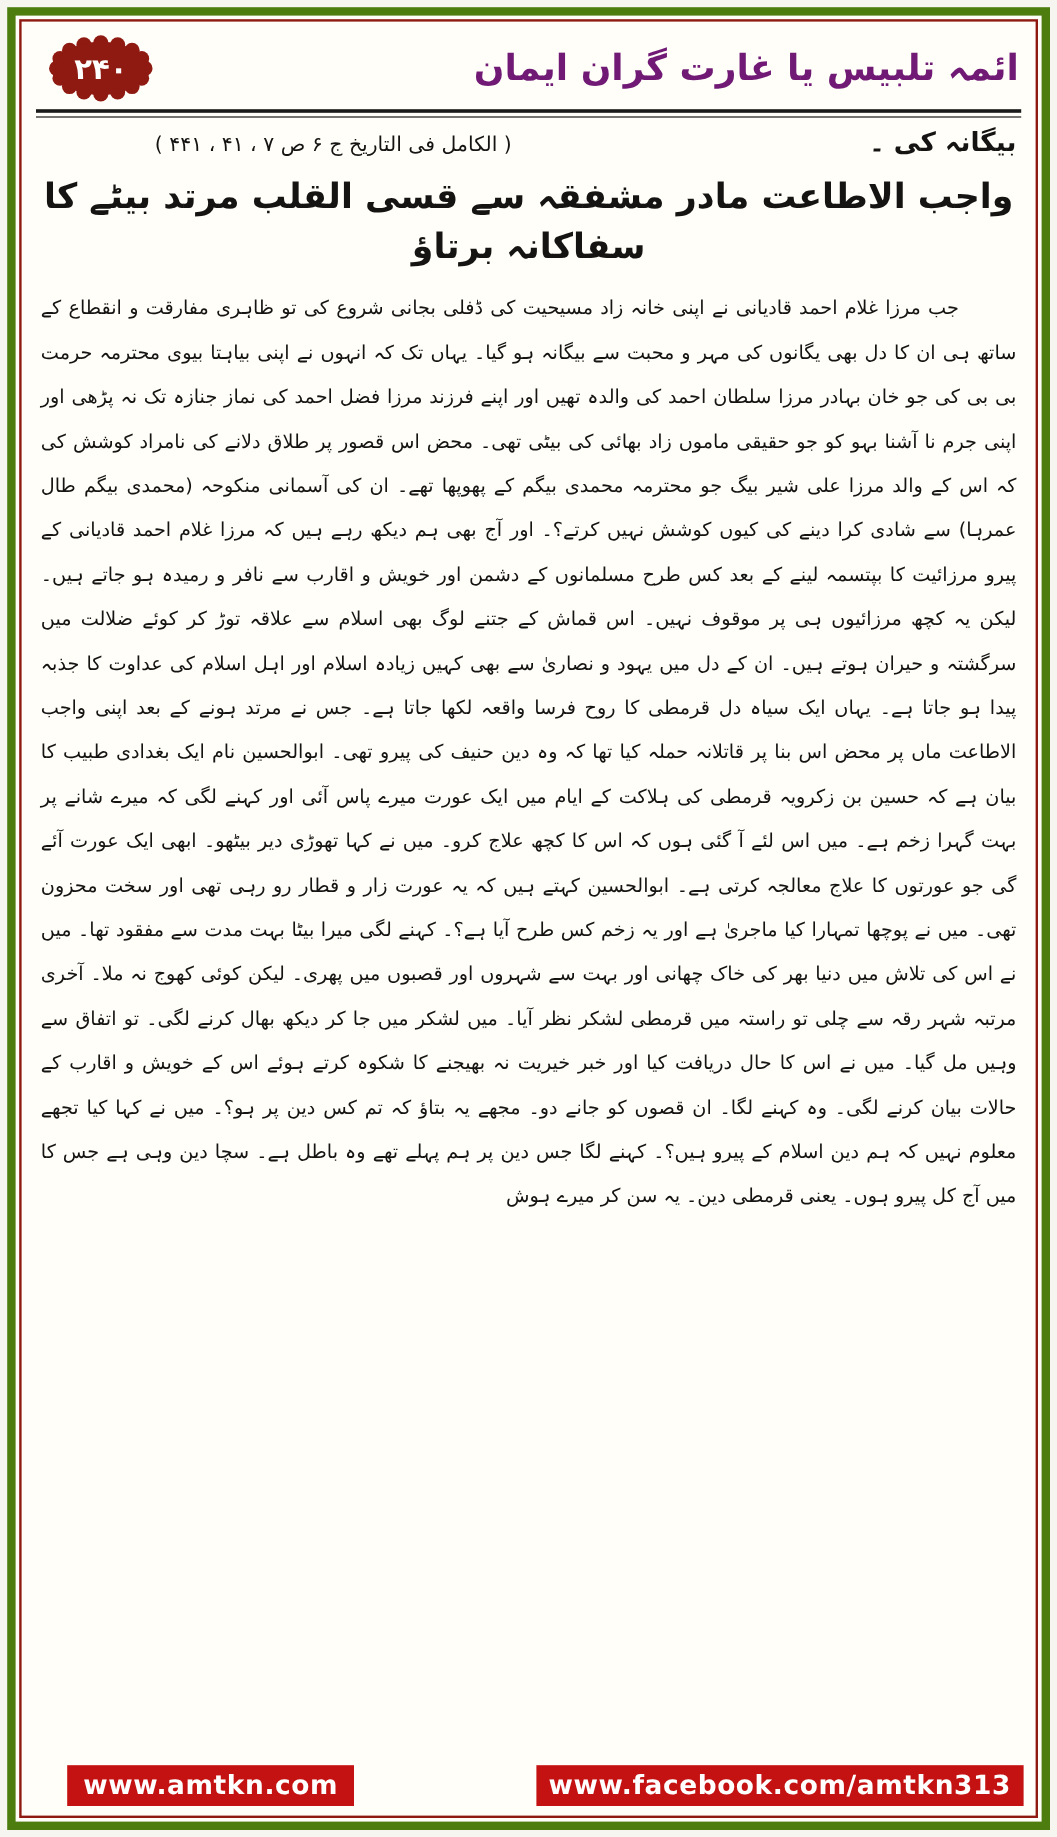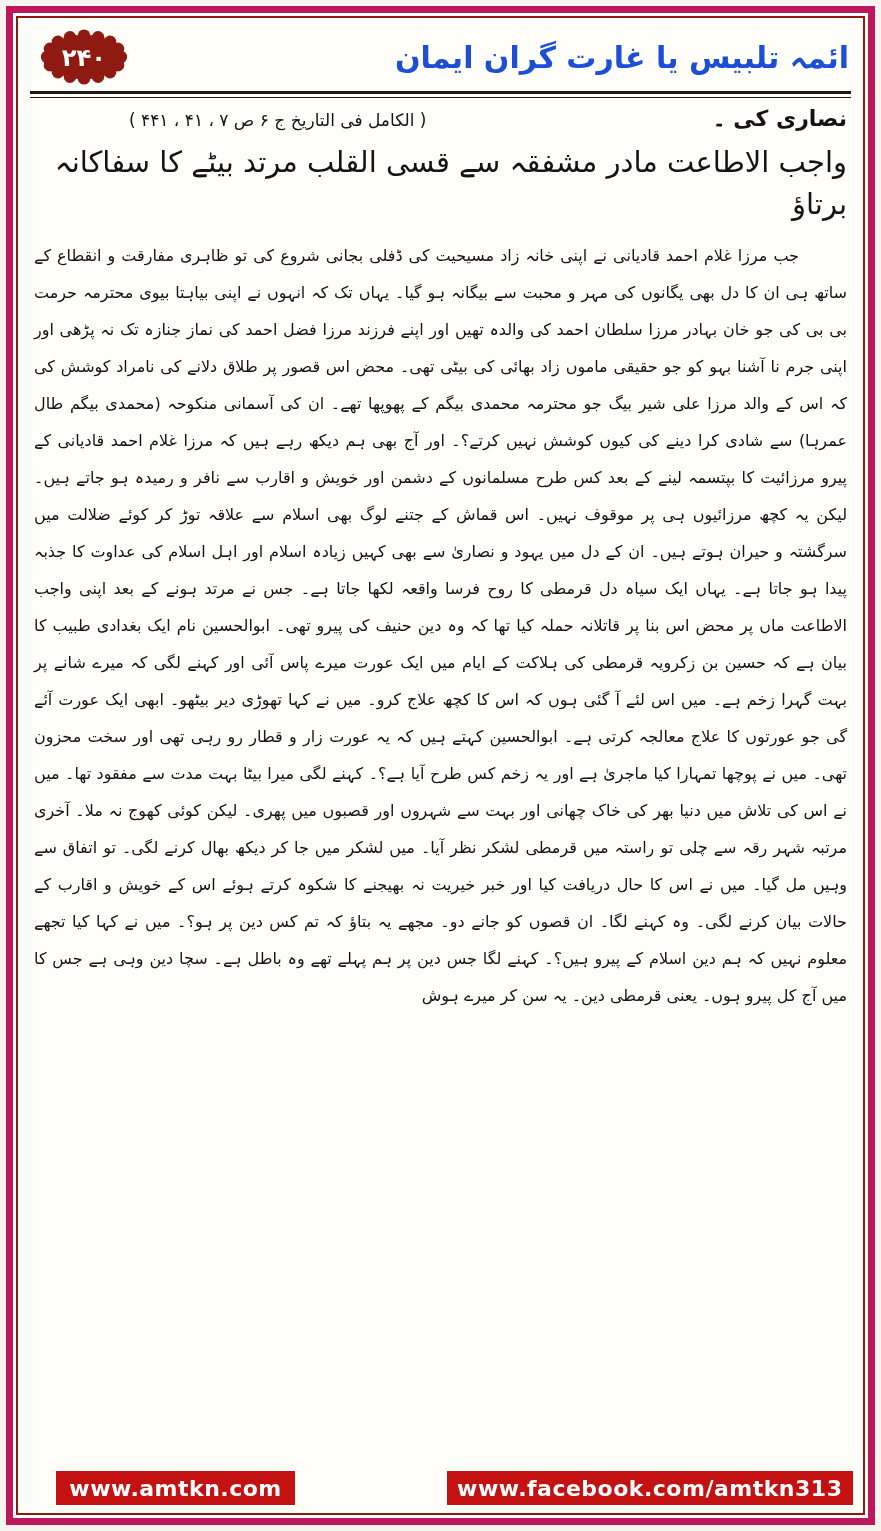--- a/index.html
+++ b/index.html
@@ -6,21 +6,21 @@
   html, body {
     margin: 0; padding: 0;
     width: 881px; height: 1531px;
     background: #f7f5ef;
     font-family: "DejaVu Sans", sans-serif;
     overflow: hidden;
   }
   .page-frame {
     position: absolute;
     inset: 6px;
-    border: 7px solid #be185d;
+    border: 7px solid #4d7c0f;
     padding: 3px;
     background: #fffef9;
   }
   .inner-frame {
     border: 2px solid #8e1a12;
     width: 100%; height: 100%;
     display: flex;
     flex-direction: column;
     padding: 6px 10px 8px 10px;
     background: #fffef9;
@@ -32,21 +32,21 @@
     height: 66px;
     padding: 0 4px;
   }
   .badge { width: 104px; height: 62px; flex: 0 0 auto; }
   .badge svg { width: 100%; height: 100%; display: block; }
   .page-title {
     margin: 0;
     direction: rtl;
     font-size: 30px;
     font-weight: bold;
-    color: #1d4ed8;
+    color: #701a75;
     letter-spacing: 0.5px;
   }
   .header-rule {
     border-top: 3px solid #1a1a1a;
     border-bottom: 1px solid #1a1a1a;
     height: 7px;
     margin: 1px 2px 6px 2px;
   }
   main {
     flex: 1 1 auto;
@@ -60,22 +60,22 @@
     justify-content: space-between;
     align-items: baseline;
     font-size: 22px;
     padding-left: 95px;
     margin: 2px 0 10px 0;
     font-weight: bold;
   }
   .ref-citation { font-size: 17px; font-weight: normal; }
   .section-heading {
     font-size: 29px;
-    font-weight: normal;
-    text-align: right;
+    font-weight: bold;
+    text-align: center;
     margin: 0 0 12px 0;
     line-height: 1.45;
   }
   .body-text {
     font-size: 16px;
     line-height: 37px;
     text-align: justify;
     margin: 0;
     text-indent: 48px;
   }
@@ -131,21 +131,21 @@
           <text x="50" y="41" text-anchor="middle" fill="#ffffff" font-size="25" font-weight="bold">۲۴۰</text>
         </svg>
       </div>
       <h1 class="page-title">ائمہ تلبیس یا غارت گران ایمان</h1>
     </header>
 
     <div class="header-rule"></div>
 
     <main>
       <div class="ref-line">
-        <span>نصاری کی ۔</span>
+        <span>بیگانہ کی ۔</span>
         <span class="ref-citation">( الکامل فی التاریخ ج ۶ ص ۷ ، ۴۱ ، ۴۴۱ )</span>
       </div>
 
       <h2 class="section-heading">واجب الاطاعت مادر مشفقہ سے قسی القلب مرتد بیٹے کا سفاکانہ برتاؤ</h2>
 
       <p class="body-text"><span>جب مرزا غلام احمد قادیانی نے اپنی خانہ زاد مسیحیت کی ڈفلی بجانی شروع کی تو ظاہری مفارقت و انقطاع کے ساتھ ہی ان کا دل بھی یگانوں کی مہر و محبت سے بیگانہ ہو گیا۔ یہاں تک کہ انہوں نے اپنی بیاہتا بیوی محترمہ حرمت بی بی کی جو خان بہادر مرزا سلطان احمد کی والدہ تھیں اور اپنے فرزند مرزا فضل احمد کی نماز جنازہ تک نہ پڑھی اور اپنی جرم نا آشنا بہو کو جو حقیقی ماموں زاد بھائی کی بیٹی تھی۔ محض اس قصور پر طلاق دلانے کی نامراد کوشش کی کہ اس کے والد مرزا علی شیر بیگ جو محترمہ محمدی بیگم کے پھوپھا تھے۔ ان کی آسمانی منکوحہ (محمدی بیگم طال عمرہا) سے شادی کرا دینے کی کیوں کوشش نہیں کرتے؟۔ اور آج بھی ہم دیکھ رہے ہیں کہ مرزا غلام احمد قادیانی کے پیرو مرزائیت کا بپتسمہ لینے کے بعد کس طرح مسلمانوں کے دشمن اور خویش و اقارب سے نافر و رمیدہ ہو جاتے ہیں۔ لیکن یہ کچھ مرزائیوں ہی پر موقوف نہیں۔ اس قماش کے جتنے لوگ بھی اسلام سے علاقہ توڑ کر کوئے ضلالت میں سرگشتہ و حیران ہوتے ہیں۔ ان کے دل میں یہود و نصاریٰ سے بھی کہیں زیادہ اسلام اور اہل اسلام کی عداوت کا جذبہ پیدا ہو جاتا ہے۔ یہاں ایک سیاہ دل قرمطی کا روح فرسا واقعہ لکھا جاتا ہے۔ جس نے مرتد ہونے کے بعد اپنی واجب الاطاعت ماں پر محض اس بنا پر قاتلانہ حملہ کیا تھا کہ وہ دین حنیف کی پیرو تھی۔</span> <span>ابوالحسین نام ایک بغدادی طبیب کا بیان ہے کہ حسین بن زکرویہ قرمطی کی ہلاکت کے ایام میں ایک عورت میرے پاس آئی اور کہنے لگی کہ میرے شانے پر بہت گہرا زخم ہے۔ میں اس لئے آ گئی ہوں کہ اس کا کچھ علاج کرو۔ میں نے کہا تھوڑی دیر بیٹھو۔ ابھی ایک عورت آئے گی جو عورتوں کا علاج معالجہ کرتی ہے۔ ابوالحسین کہتے ہیں کہ یہ عورت زار و قطار رو رہی تھی اور سخت محزون تھی۔ میں نے پوچھا تمہارا کیا ماجریٰ ہے اور یہ زخم کس طرح آیا ہے؟۔ کہنے لگی میرا بیٹا بہت مدت سے مفقود تھا۔ میں نے اس کی تلاش میں دنیا بھر کی خاک چھانی اور بہت سے شہروں اور قصبوں میں پھری۔ لیکن کوئی کھوج نہ ملا۔ آخری مرتبہ شہر رقہ سے چلی تو راستہ میں قرمطی لشکر نظر آیا۔ میں لشکر میں جا کر دیکھ بھال کرنے لگی۔ تو اتفاق سے وہیں مل گیا۔ میں نے اس کا حال دریافت کیا اور خبر خیریت نہ بھیجنے کا شکوہ کرتے ہوئے اس کے خویش و اقارب کے حالات بیان کرنے لگی۔ وہ کہنے لگا۔ ان قصوں کو جانے دو۔ مجھے یہ بتاؤ کہ تم کس دین پر ہو؟۔ میں نے کہا کیا تجھے معلوم نہیں کہ ہم دین اسلام کے پیرو ہیں؟۔ کہنے لگا جس دین پر ہم پہلے تھے وہ باطل ہے۔ سچا دین وہی ہے جس کا میں آج کل پیرو ہوں۔ یعنی قرمطی دین۔ یہ سن کر میرے ہوش</span></p>
     </main>
 
     <footer>
       <div class="footer-bar left">

